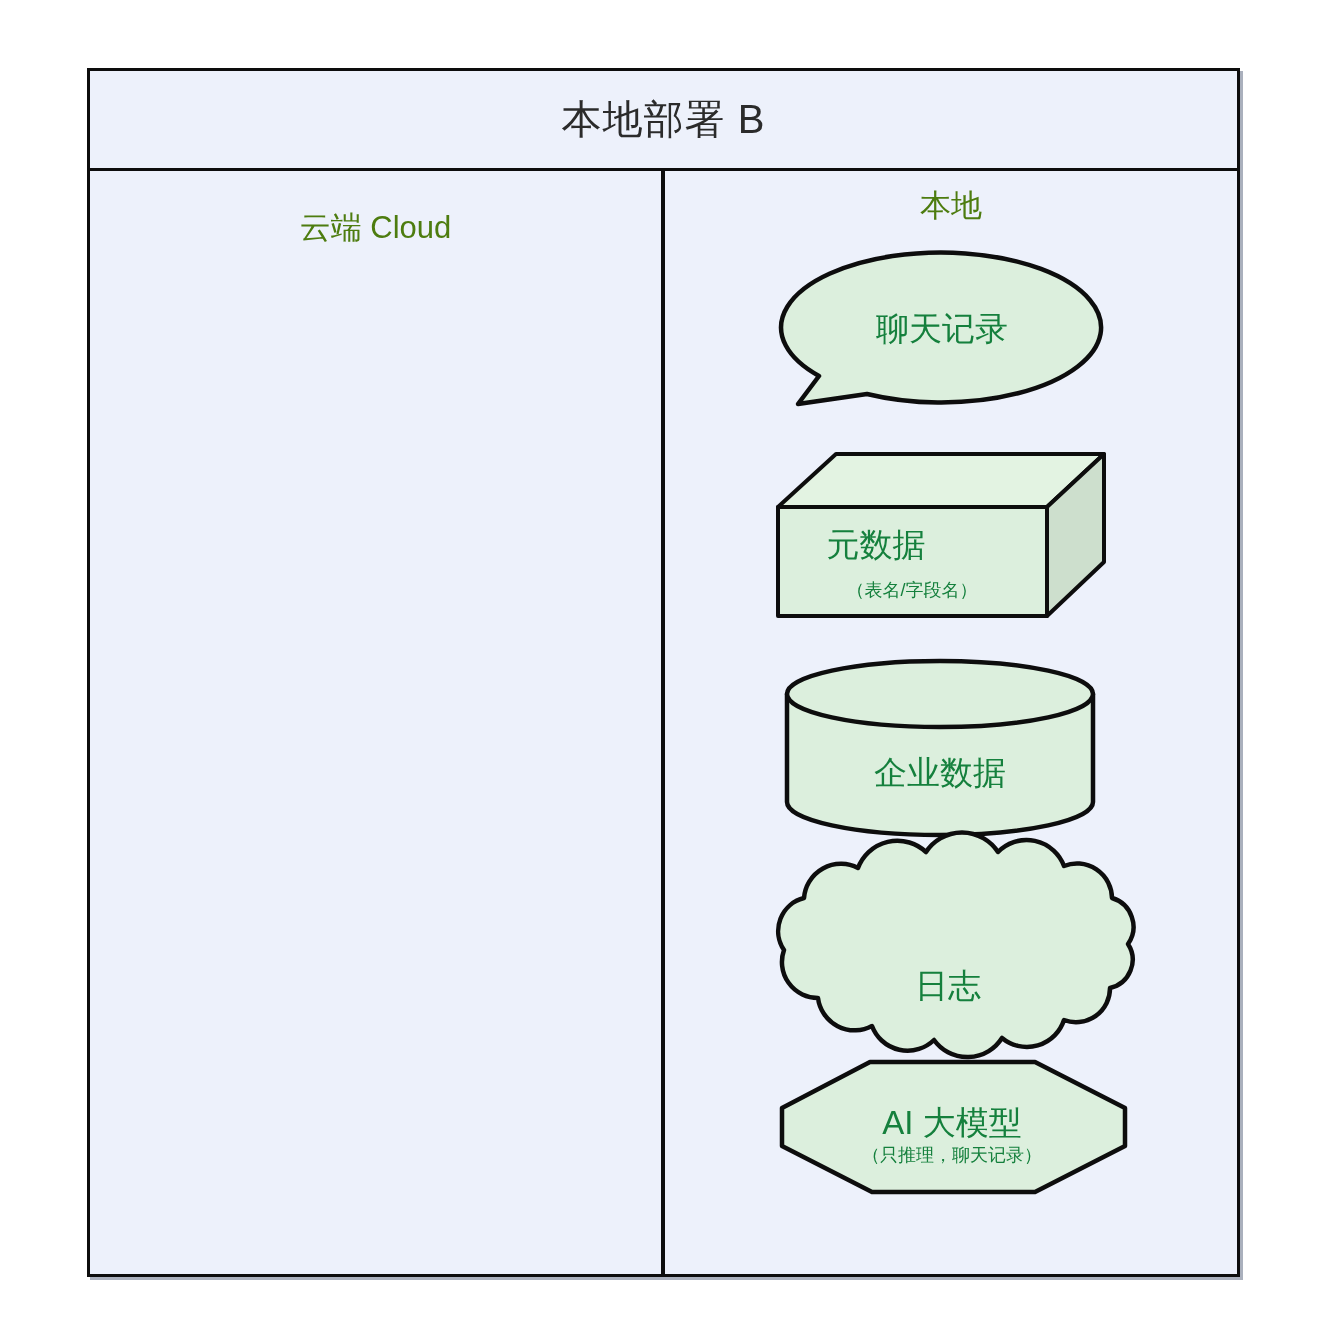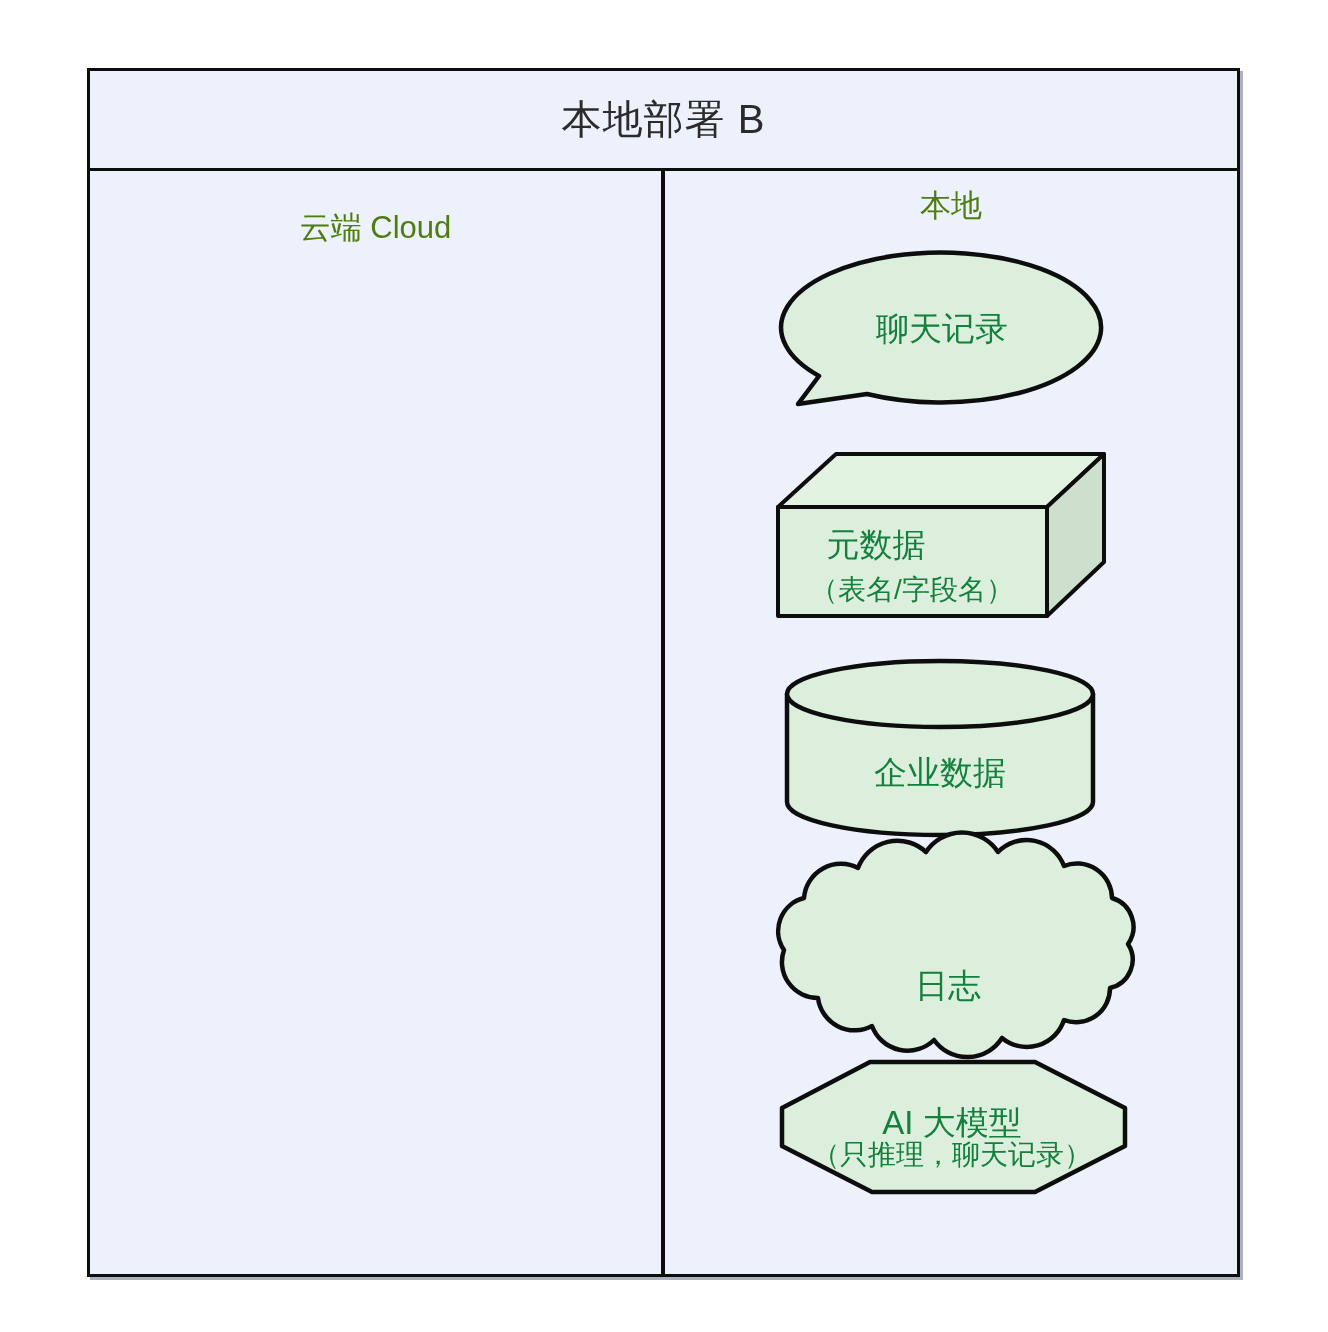--- a/index.html
+++ b/index.html
@@ -62,21 +62,21 @@
 
   .lbl {
     position: absolute;
     transform: translate(-50%, -50%);
     white-space: nowrap;
     color: #15803d;
     text-align: center;
     pointer-events: none;
   }
   .lbl-main { font-size: 33px; }
-  .lbl-sub  { font-size: 28px; }
+  .lbl-sub  { font-size: 18px; }
 </style>
 </head>
 <body>
 
 <div class="page">
 
   <div class="canvas">
     <div class="title-bar">本地部署 B</div>
     <div class="columns">
       <div class="col-left">

